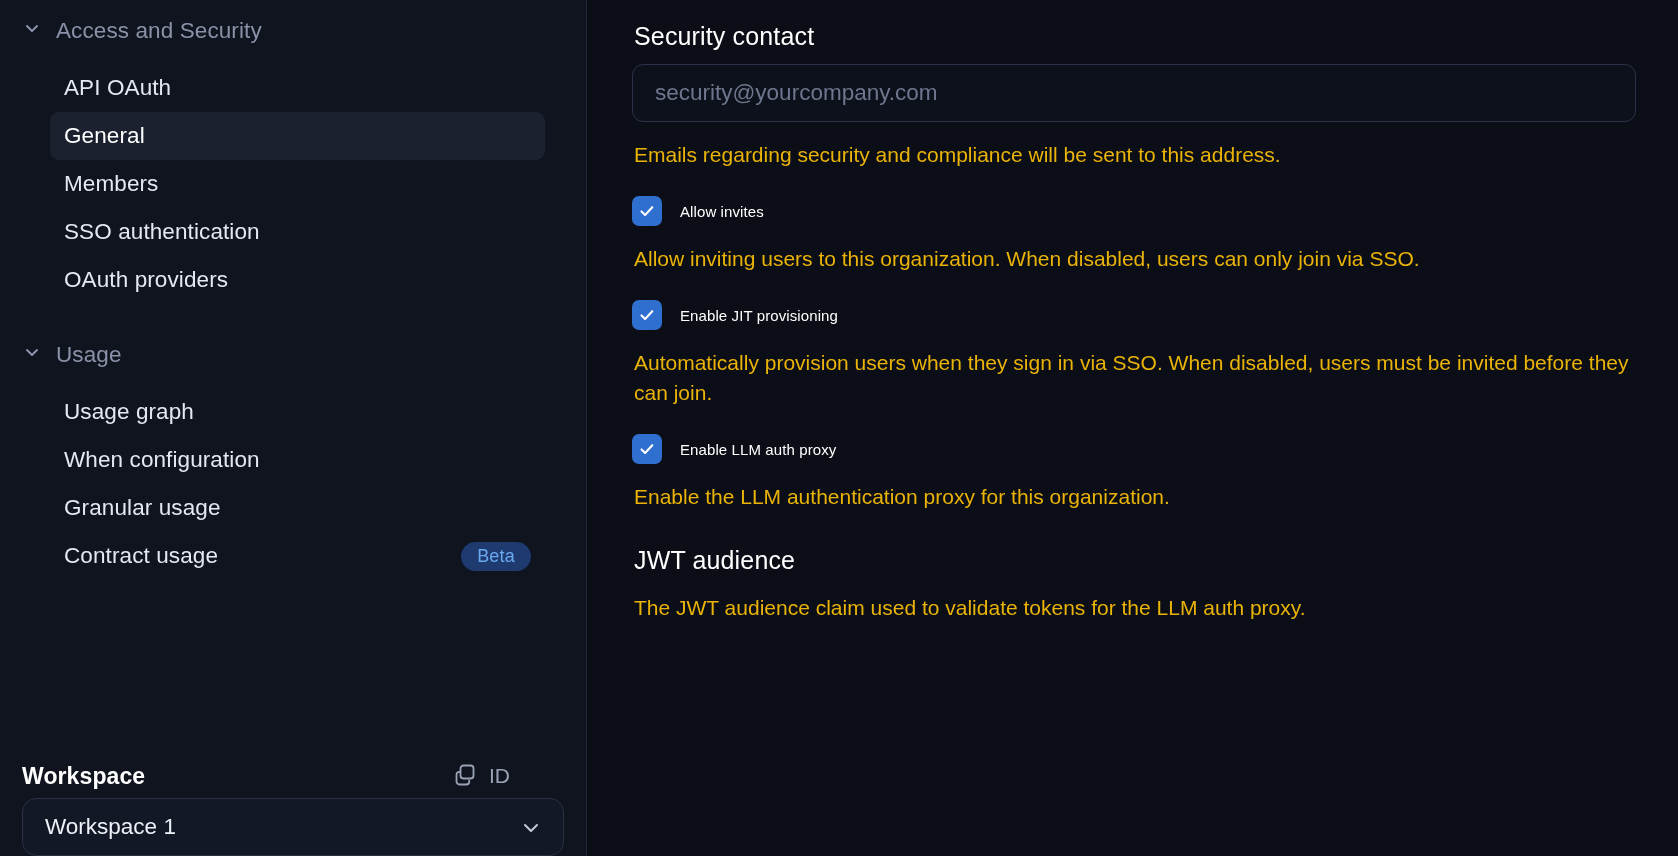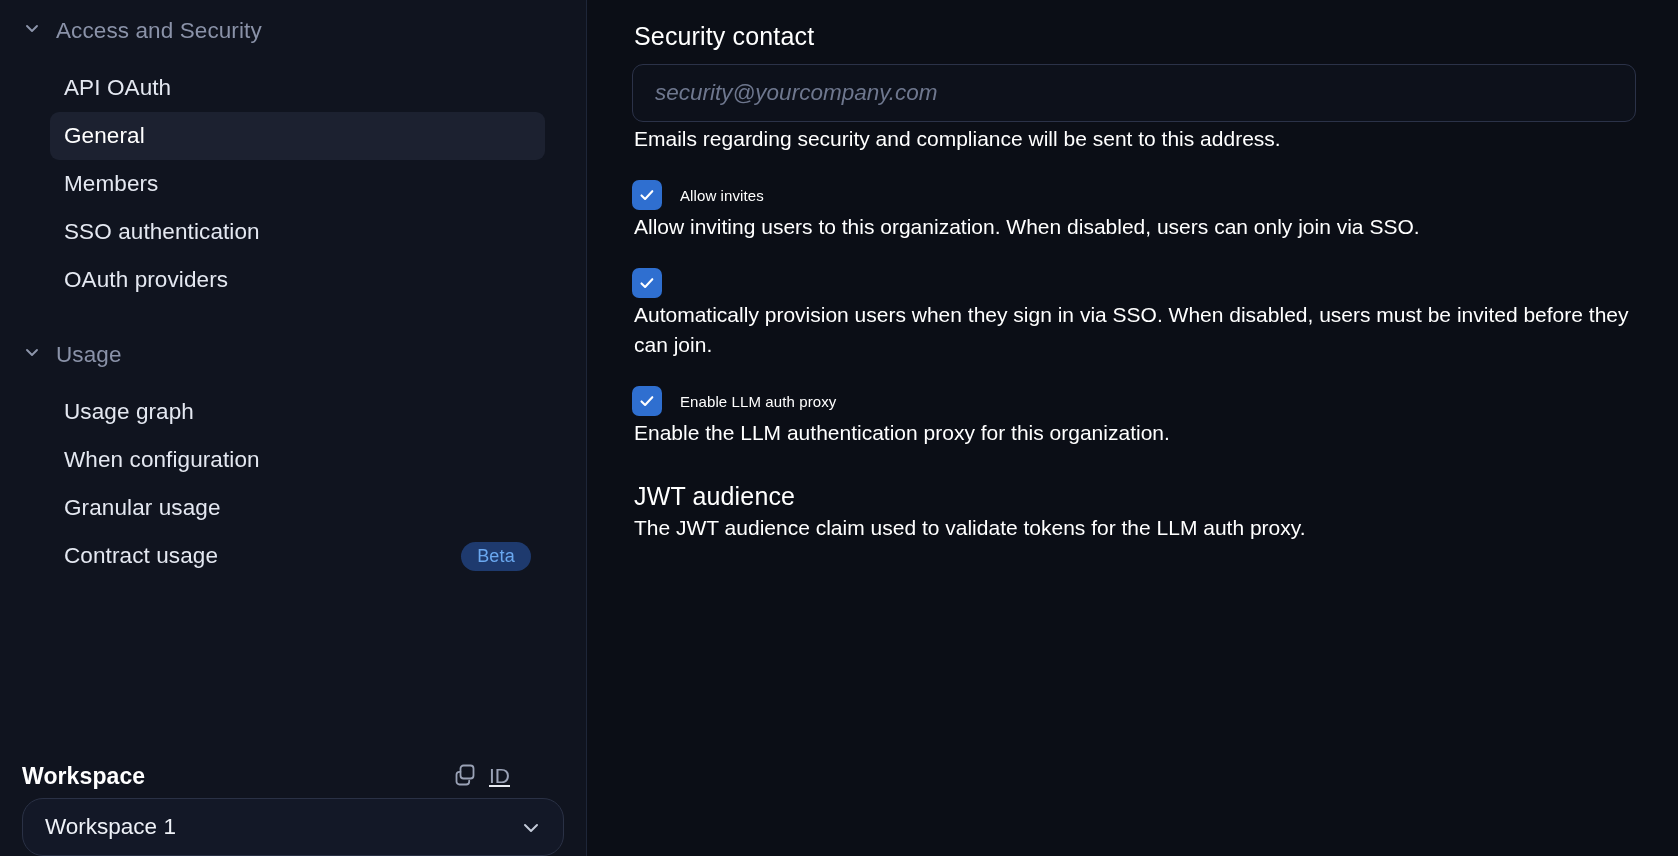--- a/index.html
+++ b/index.html
@@ -124,32 +124,31 @@
     font-weight: bold;
     color: #ffffff;
     letter-spacing: 0.1px;
   }
 
   .ws-id {
     display: flex;
     align-items: center;
     gap: 11px;
     cursor: pointer;
-    text-decoration: underline;
   }
 
   .ws-id .idtext {
     font-size: 21px;
     color: #9aa2b6;
   }
 
   .ws-select {
     height: 58px;
     border: 1px solid #2a3145;
-    border-radius: 21px;
+    border-radius: 14px;
     background: #131827;
     display: flex;
     align-items: center;
     justify-content: space-between;
     padding: 0 20px 0 22px;
     margin-bottom: 0;
     cursor: pointer;
   }
 
   .ws-select .wsname {
@@ -181,38 +180,37 @@
   .text-input {
     height: 58px;
     margin-top: 13px;
     border: 1px solid #2b3248;
     border-radius: 11px;
     background: #0d111b;
     display: flex;
     align-items: center;
     padding: 0 22px;
     cursor: text;
-    font-style: italic;
   }
 
   .text-input .val {
     font-size: 22.5px;
     color: #eef1f7;
   }
 
   .text-input .ph {
     font-size: 22.5px;
     color: #6e778e;
   }
 
   .helper {
     font-size: 21px;
     line-height: 30px;
-    color: #ffffff;
-    margin-top: 2px;
+    color: #eab308;
+    margin-top: 18px;
     margin-left: 2px;
     max-width: 1000px;
   }
 
   .check-row {
     display: flex;
     align-items: center;
     gap: 18px;
     margin-top: 26px;
     cursor: pointer;
@@ -347,20 +345,21 @@
       <span class="check-label">Allow invites</span>
     </div>
     <div class="helper">Allow inviting users to this organization. When disabled, users can only join via SSO.</div>
 
     <div class="check-row">
       <span class="cbox">
         <svg width="20" height="20" viewBox="0 0 20 20" fill="none">
             <path d="M4.5 10.4l3.6 3.6 7.2-7.8" stroke="#ffffff" stroke-width="2.1" stroke-linecap="round" stroke-linejoin="round"></path>
           </svg>
       </span>
+      <span class="check-label">Enable JIT provisioning</span>
     </div>
     <div class="helper">Automatically provision users when they sign in via SSO. When disabled, users must be invited before they can join.</div>
 
     <div class="check-row">
       <span class="cbox">
         <svg width="20" height="20" viewBox="0 0 20 20" fill="none">
             <path d="M4.5 10.4l3.6 3.6 7.2-7.8" stroke="#ffffff" stroke-width="2.1" stroke-linecap="round" stroke-linejoin="round"></path>
           </svg>
       </span>
       <span class="check-label">Enable LLM auth proxy</span>

